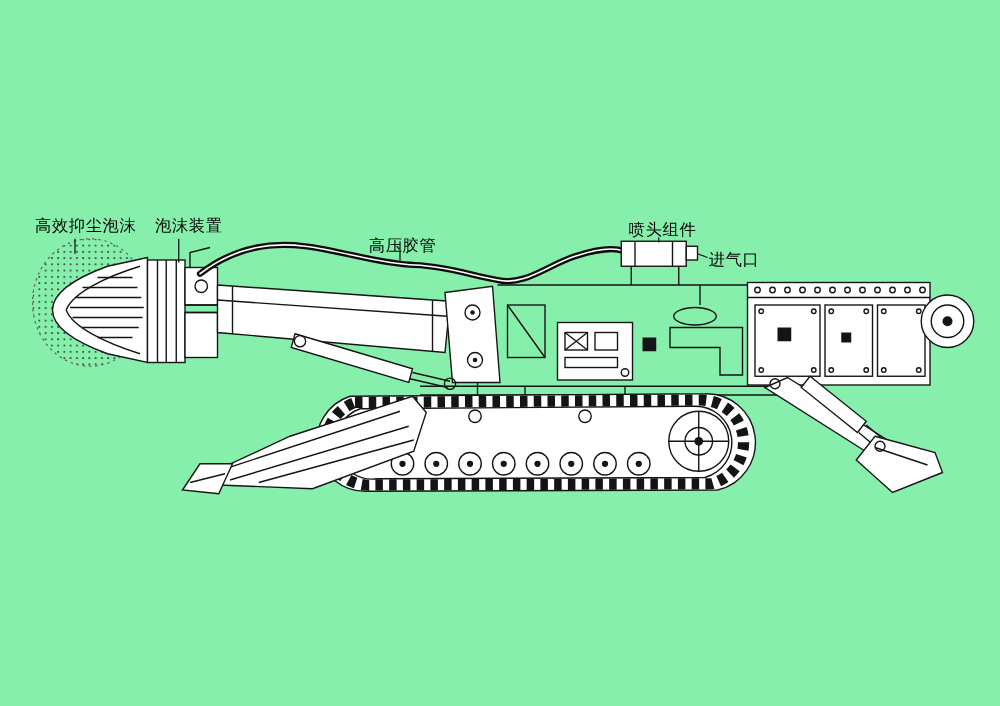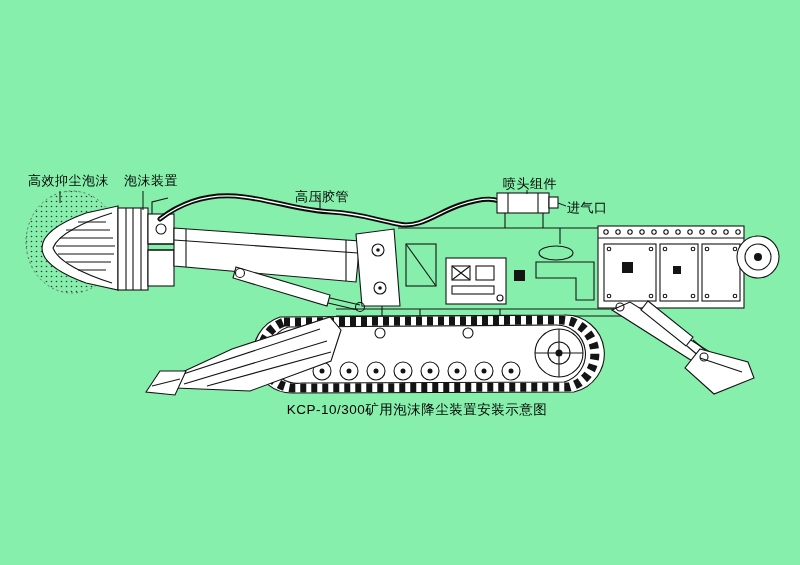--- a/index.html
+++ b/index.html
@@ -194,14 +194,13 @@
       <path d="M566,206 L558,203"></path>
     </g>
   </svg>
 
   <div class="lbl" style="left:28px;  top:172px;">高效抑尘泡沫</div>
   <div class="lbl" style="left:124px; top:172px;">泡沫装置</div>
   <div class="lbl" style="left:295px; top:188px;">高压胶管</div>
   <div class="lbl" style="left:503px; top:175px;">喷头组件</div>
   <div class="lbl" style="left:567px; top:199px;">进气口</div>
 
-  <div class="caption">KCP-10/300矿用泡沫降尘装置安装示意图</div>
 </div>
 
 </body></html>

